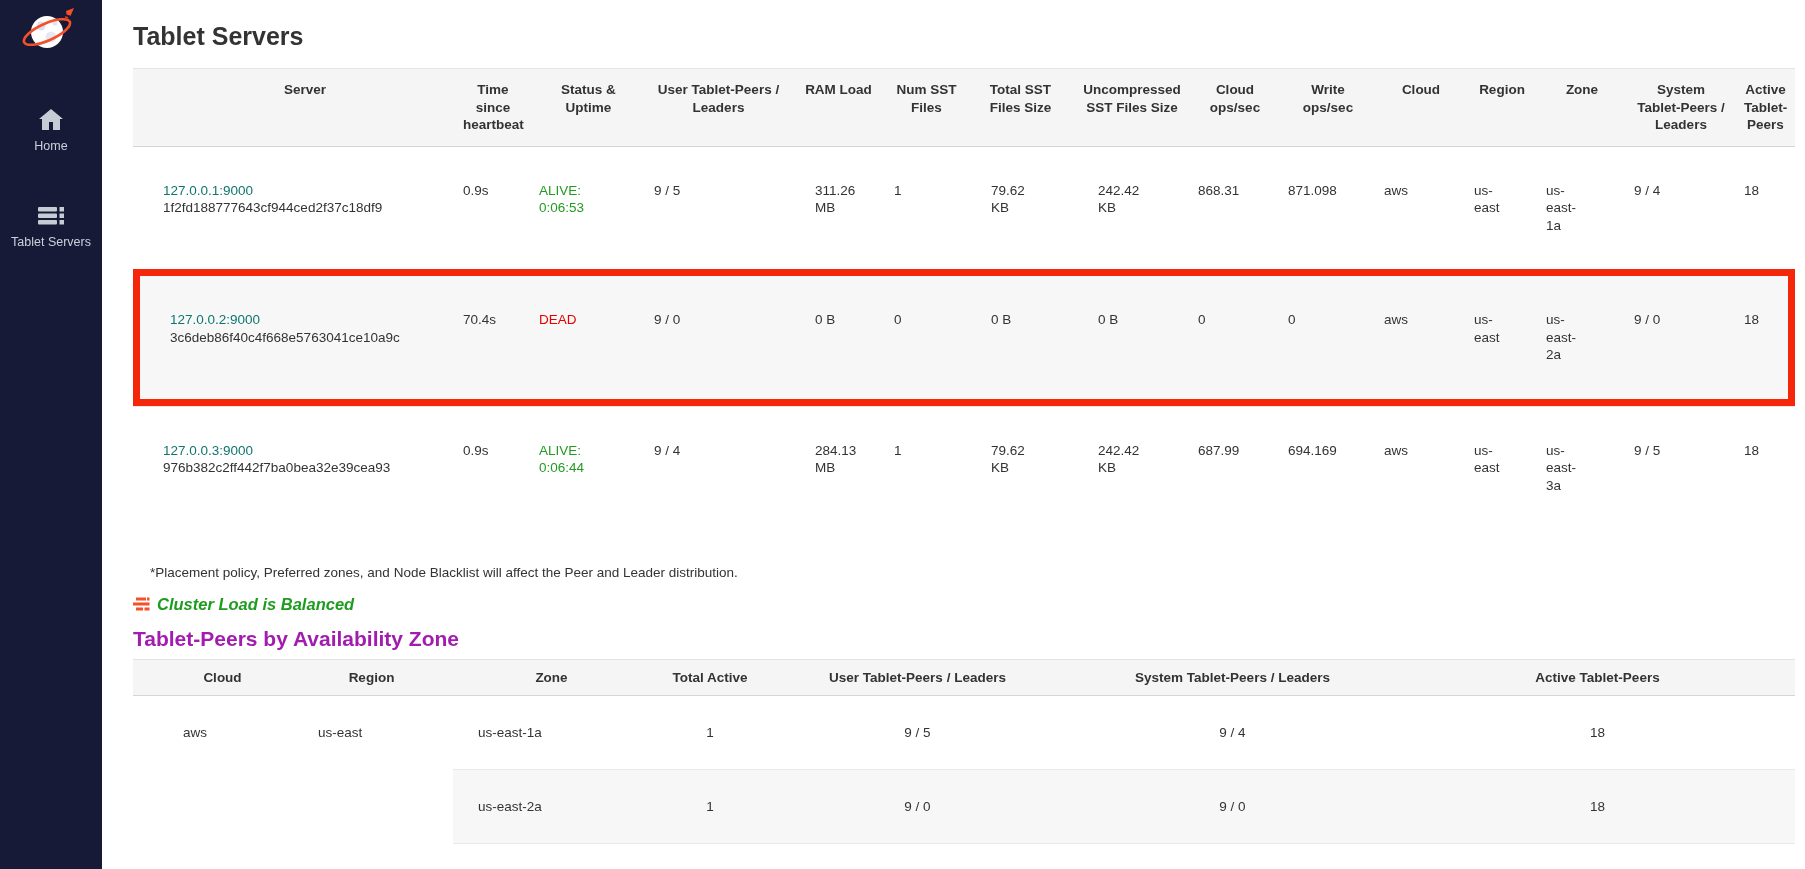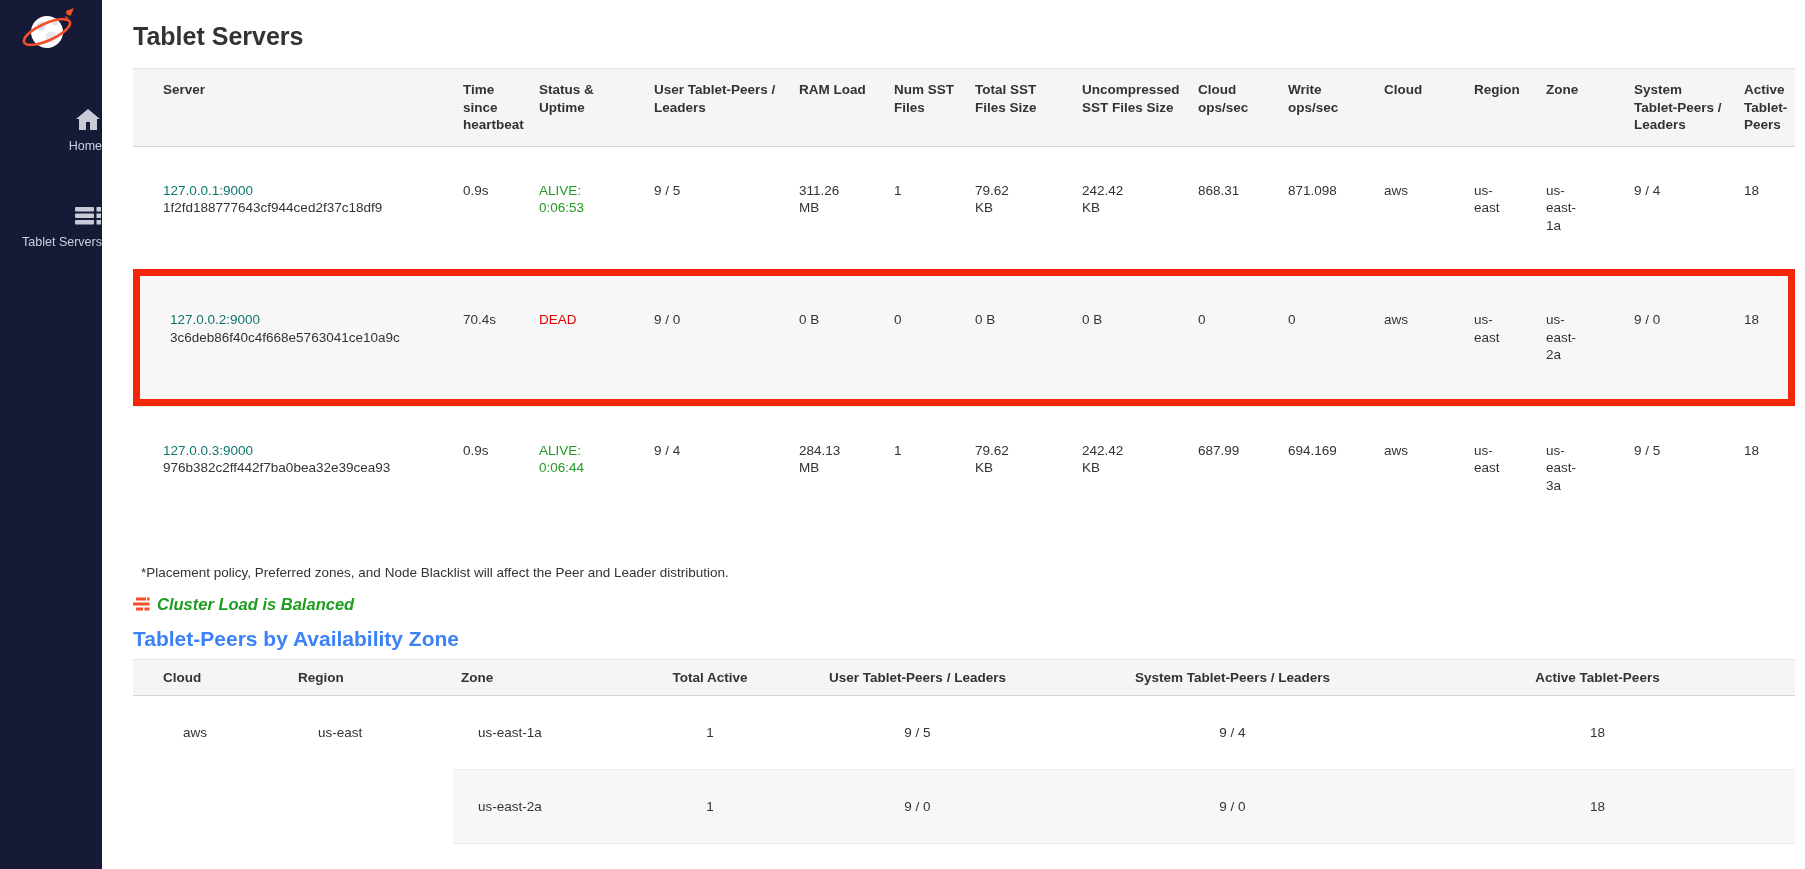--- a/index.html
+++ b/index.html
@@ -1,49 +1,49 @@
 <!DOCTYPE html>
 <html><head>
 <meta charset="utf-8">
 <style>
   html,body{margin:0;padding:0;width:1805px;height:869px;overflow:hidden;background:#fff;
     font-family:"Liberation Sans","DejaVu Sans",sans-serif;color:#333;}
   
   .sidebar{position:absolute;left:0;top:0;width:102px;height:869px;background:#161a36;}
   .logo{margin:8px auto 0;width:62px;height:46px;cursor:pointer;}
   .nav{margin-top:42px;}
-  .nav-item{height:96px;display:flex;flex-direction:column;align-items:flex-end;padding-top:10px;
+  .nav-item{height:96px;display:flex;flex-direction:column;align-items:center;padding-top:10px;
     box-sizing:border-box;cursor:pointer;}
   .nav-icon{width:28px;height:28px;fill:#c7cbd6;}
   .nav-label{margin-top:5px;font-size:12.5px;line-height:14px;color:#ccd0dc;text-align:center;white-space:nowrap;}
   
   .main{position:absolute;left:102px;top:0;width:1703px;height:869px;box-sizing:border-box;padding-left:31px;}
   .page-title{margin:21px 0 0;font-size:25px;line-height:31px;font-weight:bold;color:#333;}
   table{border-collapse:separate;border-spacing:0;table-layout:fixed;width:1662px;}
   th{background:#f5f5f5;border-top:1px solid #e4e4e4;border-bottom:1px solid #d6d6d6;
-     font-size:13.5px;font-weight:bold;text-align:left;vertical-align:top;padding:12px 8px;line-height:17.5px;color:#333;}
+     font-size:13.5px;font-weight:bold;text-align:center;vertical-align:top;padding:12px 8px;line-height:17.5px;color:#333;}
   .servers td{font-size:13.5px;vertical-align:top;padding:35px 8px;line-height:17.5px;}
   .col-first{padding-left:30px !important;}
   .servers{margin-top:16px;}
   a.server-link{color:#0f766e;text-decoration:none;cursor:pointer;}
   .uuid{color:#333;}
   .status span{display:block;}
   .alive{color:#229b22;}
   .dead{color:#e60000;font-weight:normal;}
-  .mw52{max-width:52px;}
+  .mw52{max-width:52px;margin-left:16px;}
   .mw32{max-width:32px;}
   .mw38{max-width:38px;}
   tr.sep td{border-top:1px solid #e9e9e9;}
   tr.dead-row td{background:#f7f7f7;border-top:7px solid #f4270b;border-bottom:7px solid #f4270b;}
   tr.dead-row td.edge-l{border-left:7px solid #f4270b;}
   tr.dead-row td.edge-r{border-right:7px solid #f4270b;}
-  .footnote{margin:36px 8px 0;font-size:13.5px;line-height:16px;}
+  .footnote{margin:36px 17px 0;font-size:13.5px;line-height:16px;}
   .balanced{margin-top:13px;display:flex;align-items:center;gap:7px;}
   .balanced-text{color:#1e9c1e;font-weight:bold;font-size:16.5px;line-height:20px;font-style:italic;}
-  .section-title{margin:12px 0 0;font-size:21px;line-height:25px;font-weight:bold;color:#3b82f6;}
+  .section-title{margin:12px 0 0;font-size:21px;line-height:25px;font-weight:bold;color:#a21caf;}
   .zones{margin-top:8px;}
   .zones th{padding:9px 8px;line-height:17px;}
   .zones td{font-size:13.5px;vertical-align:top;padding:28px 8px;line-height:17px;}
   .tc{text-align:center !important;}
   .zones tr.zrow td{border-top:1px solid #e9e9e9;}
   .zones tr.stripe td{background:#f7f7f7;}
   .pad-cloud{padding-left:50px !important;}
   .pad-region{padding-left:28px !important;}
   .pad-zone{padding-left:25px !important;}
 </style>

